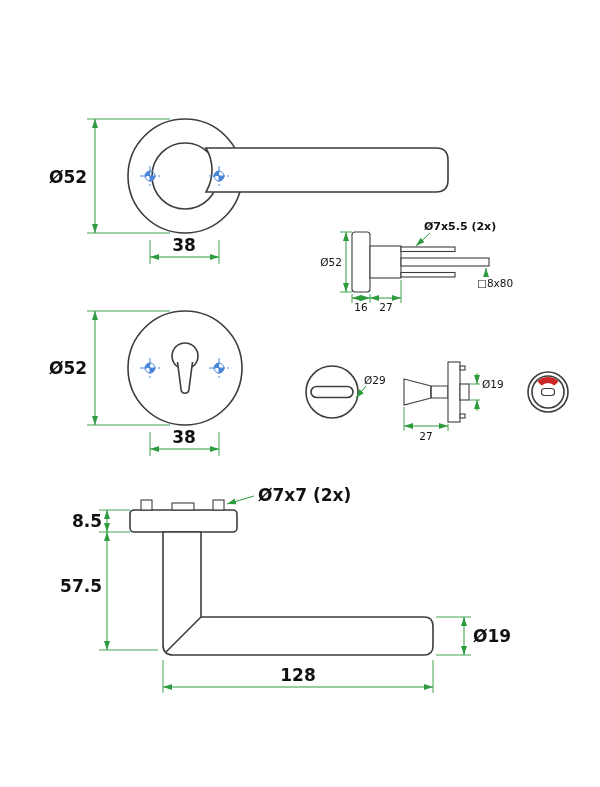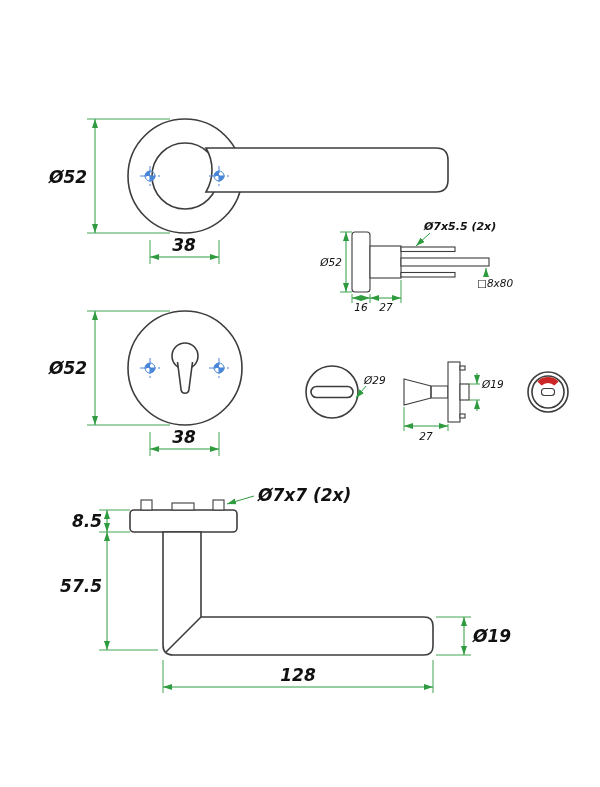--- a/index.html
+++ b/index.html
@@ -1,16 +1,16 @@
 <!DOCTYPE html>
 <html><head>
 <meta charset="utf-8">
 <style>
   html,body{margin:0;padding:0;background:#ffffff;}
-  .canvas{width:600px;height:787px;background:#ffffff;position:relative;overflow:hidden;font-style:italic;}
+  .canvas{width:600px;height:787px;background:#ffffff;position:relative;overflow:hidden;}
   svg text{font-family:"DejaVu Sans",sans-serif;fill:#111111;}
   .t-lg{font-size:17px;font-weight:bold;}
   .t-sm{font-size:11px;font-weight:bold;}
   .t-xs{font-size:10.5px;}
   .obj{stroke:#3d3d3d;stroke-width:1.6;fill:none;}
   .objf{stroke:#3d3d3d;stroke-width:1.6;fill:#ffffff;}
   .thin{stroke:#3d3d3d;stroke-width:1.1;fill:#ffffff;}
   .dim{stroke:#2e9b3e;stroke-width:1;fill:none;}
   .ext{stroke:#2e9b3e;stroke-width:0.9;fill:none;}
   .cm{stroke:#4a86d8;stroke-width:1;fill:none;}

